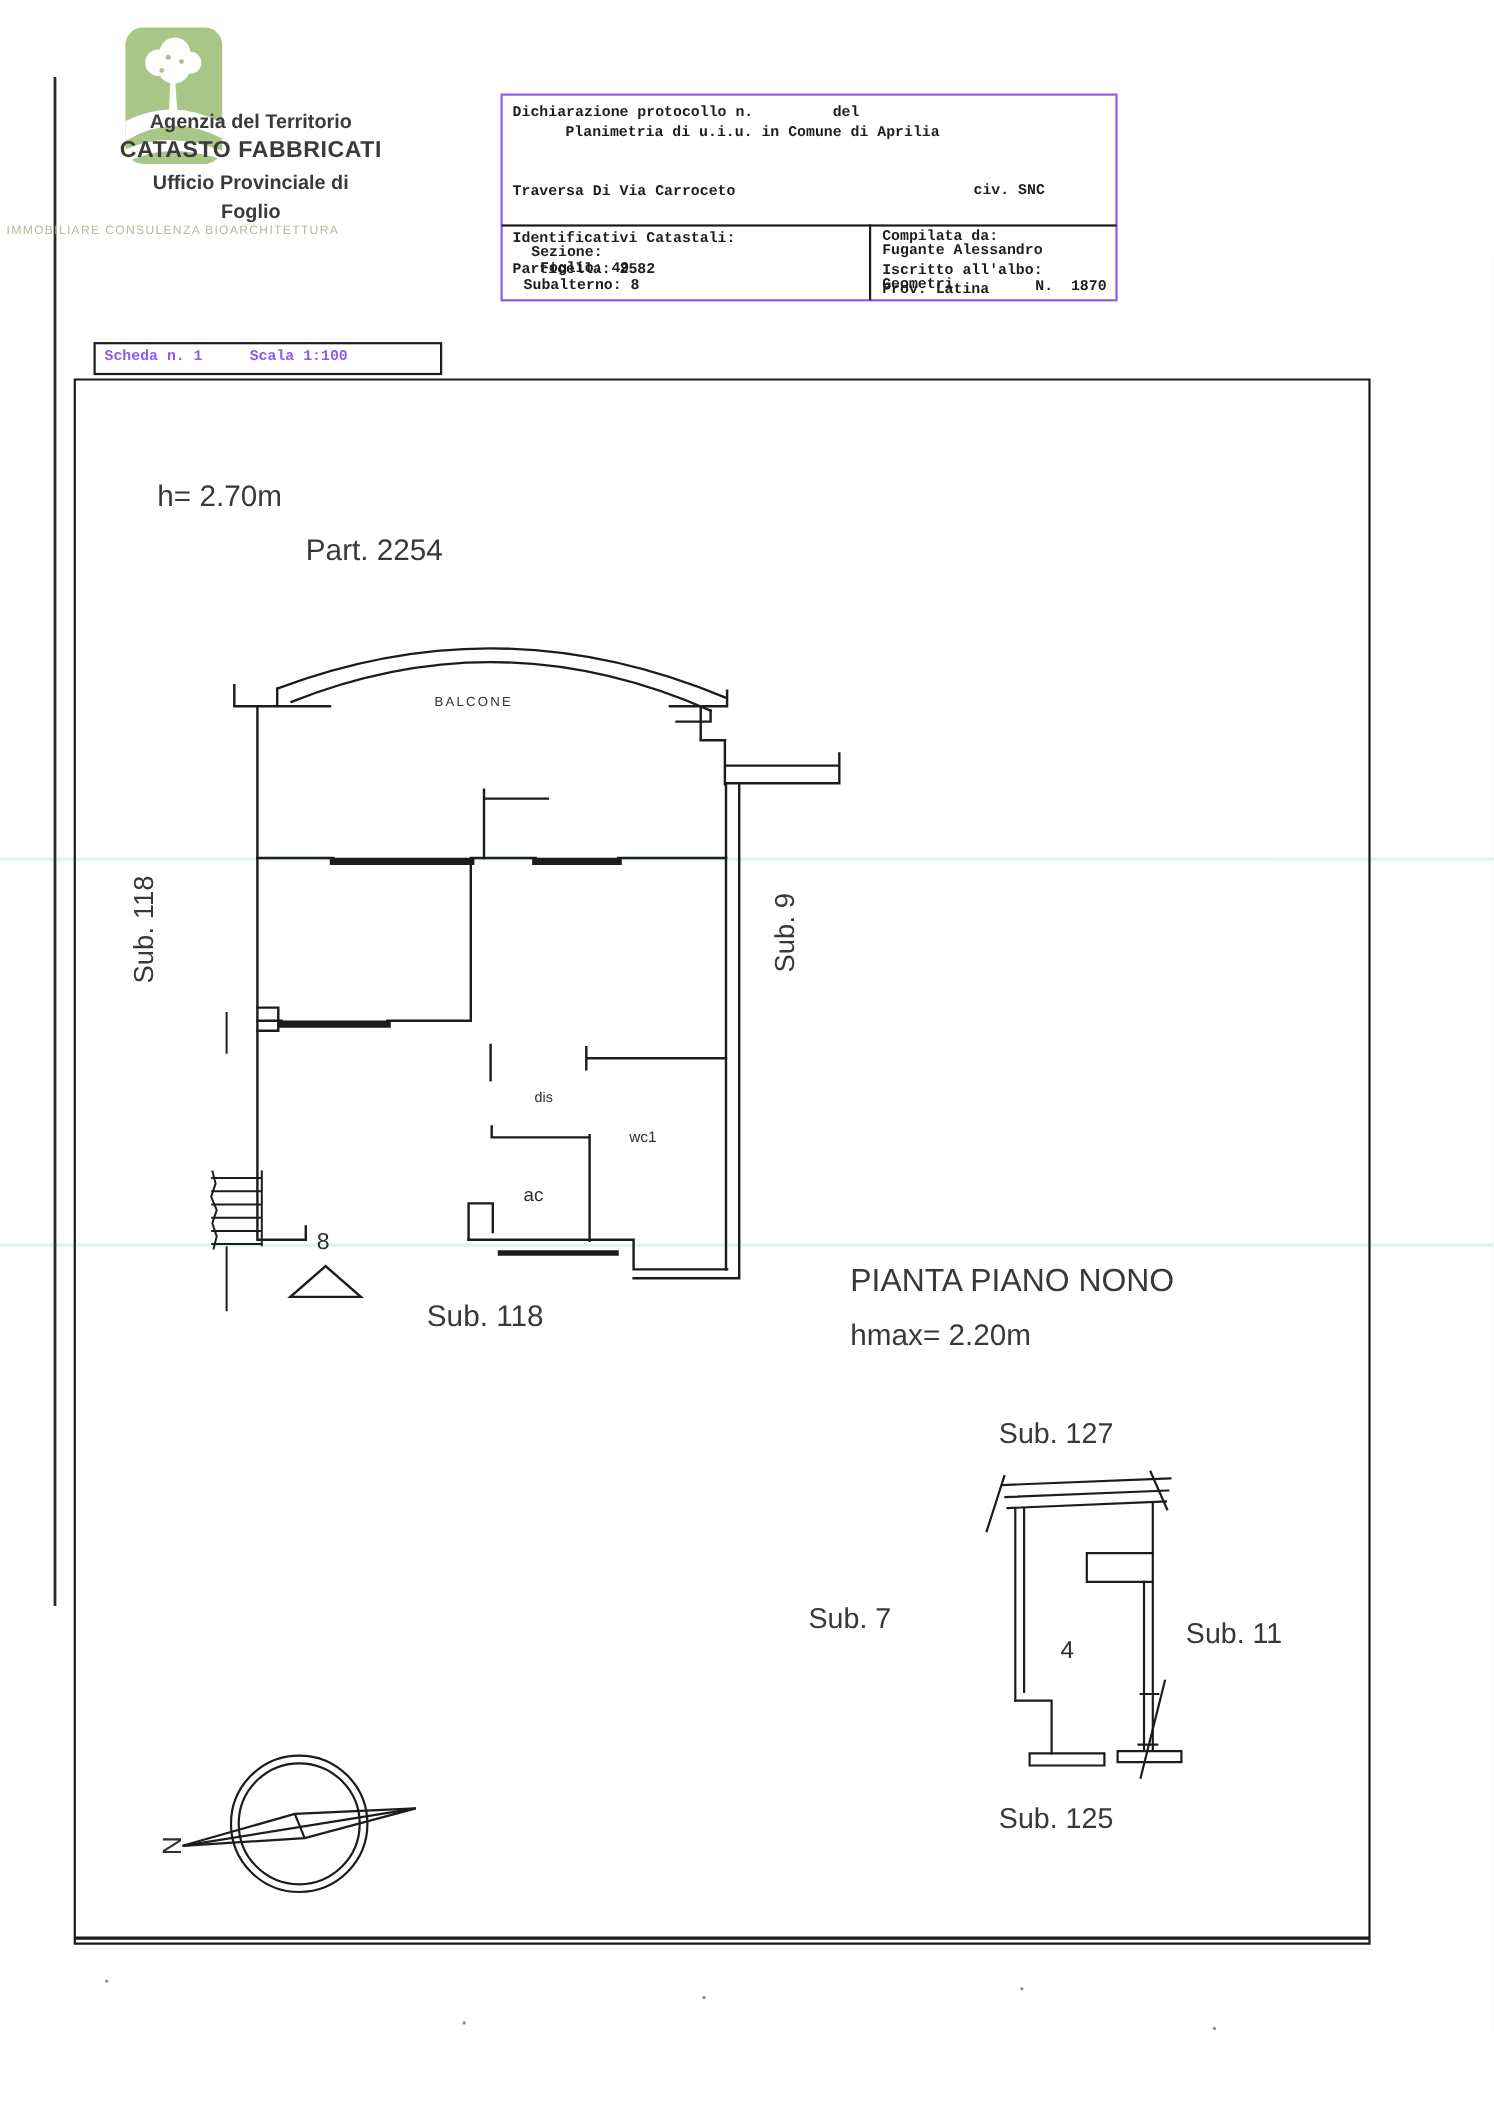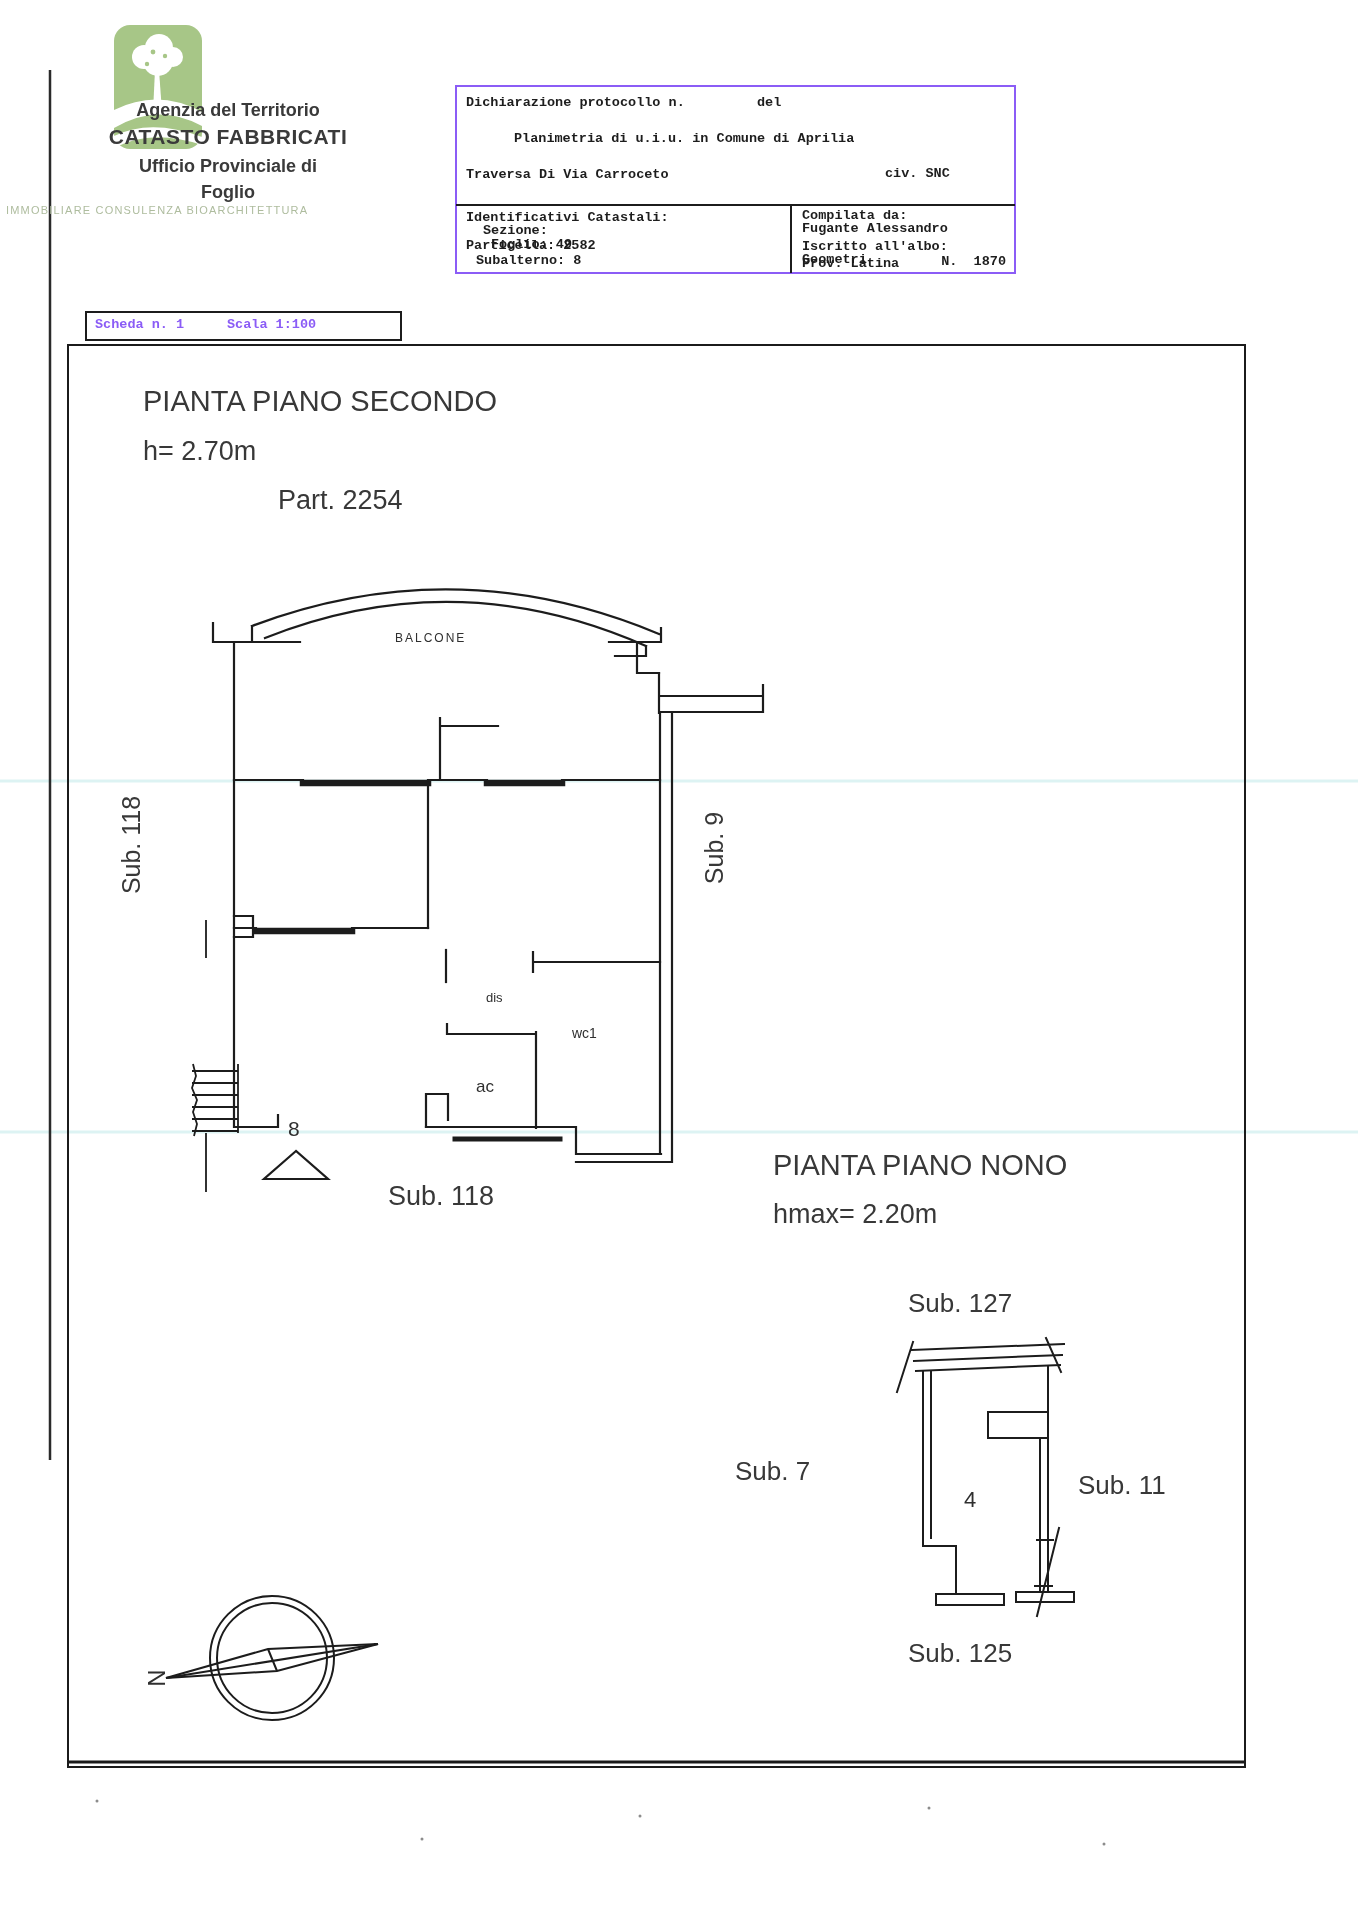--- a/index.html
+++ b/index.html
@@ -23,21 +23,21 @@
 
   
   .htable{position:absolute; left:455px; top:85px; width:557px; height:185px;
           border:2px solid #8b5cf6;
           font-family:"Liberation Mono", monospace; font-size:13.5px; font-weight:600; color:#1d1d1d;}
   .htable .divh{position:absolute; left:-1px; right:-1px; top:117px; border-top:2px solid #1c1c1c;}
   .htable .divv{position:absolute; left:333px; top:117px; bottom:-1px; border-left:2px solid #1c1c1c;}
   .htable .t{line-height:1.0;}
   .ht-l1a{left:9px;  top:9px;}
   .ht-l1b{left:300px; top:9px;}
-  .ht-l2 {left:9px;  top:45px;padding-left:48px;}
+  .ht-l2 {left:9px;  top:28px;padding-left:48px;}
   .ht-l3a{left:9px;  top:81px;text-align:center;}
   .ht-l3b{left:428px; top:80px;}
   .cat-list .t{position:absolute;}
   .cmp0{left:345px; top:122px;}
   .cmp1{left:345px; top:135px;}
   .cmp2{left:345px; top:153px;}
   .cmp3{left:345px; top:166px;}
   .cmp5{right:8px; top:168px;}
 
   
@@ -218,21 +218,20 @@
     .htable [data-name="subalterno-field"]{top:167px !important;}
     .htable [data-name="foglio-field"]{top:151px !important; left:34px !important;}
     .htable [data-name="particella-field"]{left:9px !important;}
   </style>
 
   <div class="scheda" data-name="scheda-box">
     <div class="t sk1" data-name="scheda-number">Scheda n. 1</div>
     <div class="t sk2" data-name="scale-label">Scala 1:100</div>
   </div>
 
-  <div class="t p1-title" data-name="plan1-title">PIANTA PIANO SECONDO</div>
   <div class="t p1-h" data-name="plan1-height">h= 2.70m</div>
   <div class="t p1-part" data-name="plan1-parcel">Part. 2254</div>
   <div class="t balcone" data-name="balcony-label">BALCONE</div>
   <div class="t rot sub118L" data-name="sub118-left-label">Sub. 118</div>
   <div class="t rot sub9R" data-name="sub9-right-label">Sub. 9</div>
   <div class="t dis" data-name="dis-room-label">dis</div>
   <div class="t wc1" data-name="wc1-room-label">wc1</div>
   <div class="t ac" data-name="ac-room-label">ac</div>
   <div class="t num8" data-name="door-number-8">8</div>
   <div class="t sub118B" data-name="sub118-bottom-label">Sub. 118</div>

